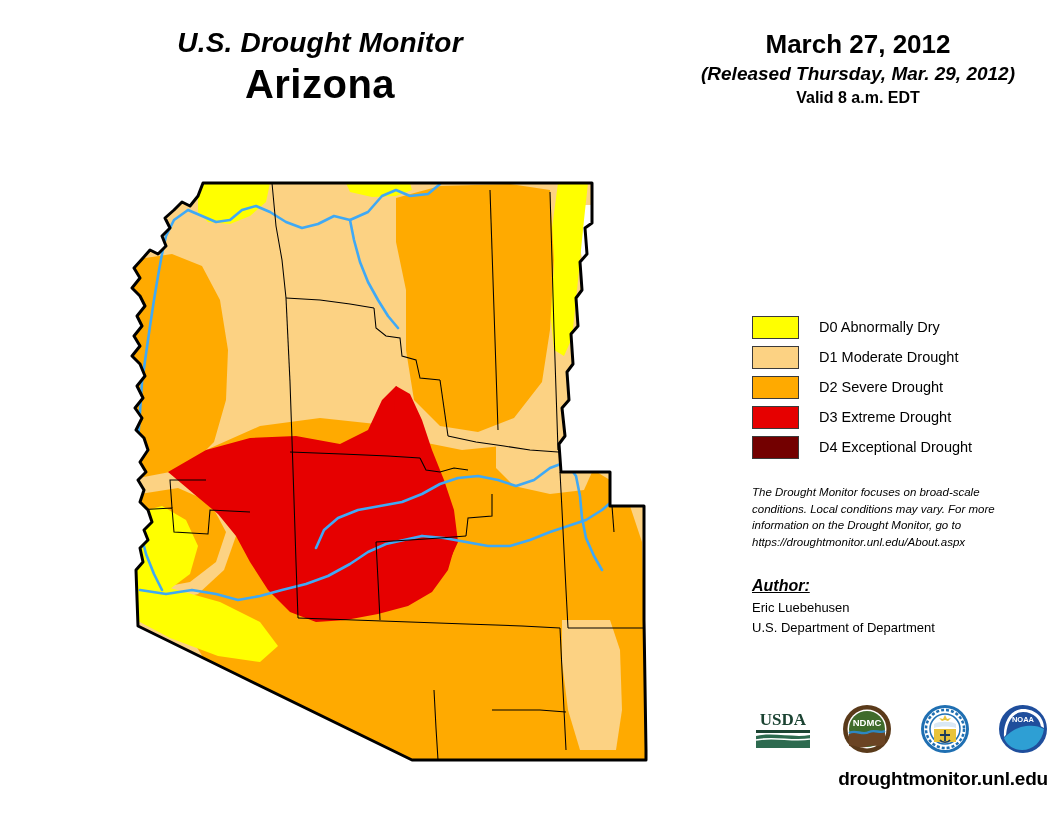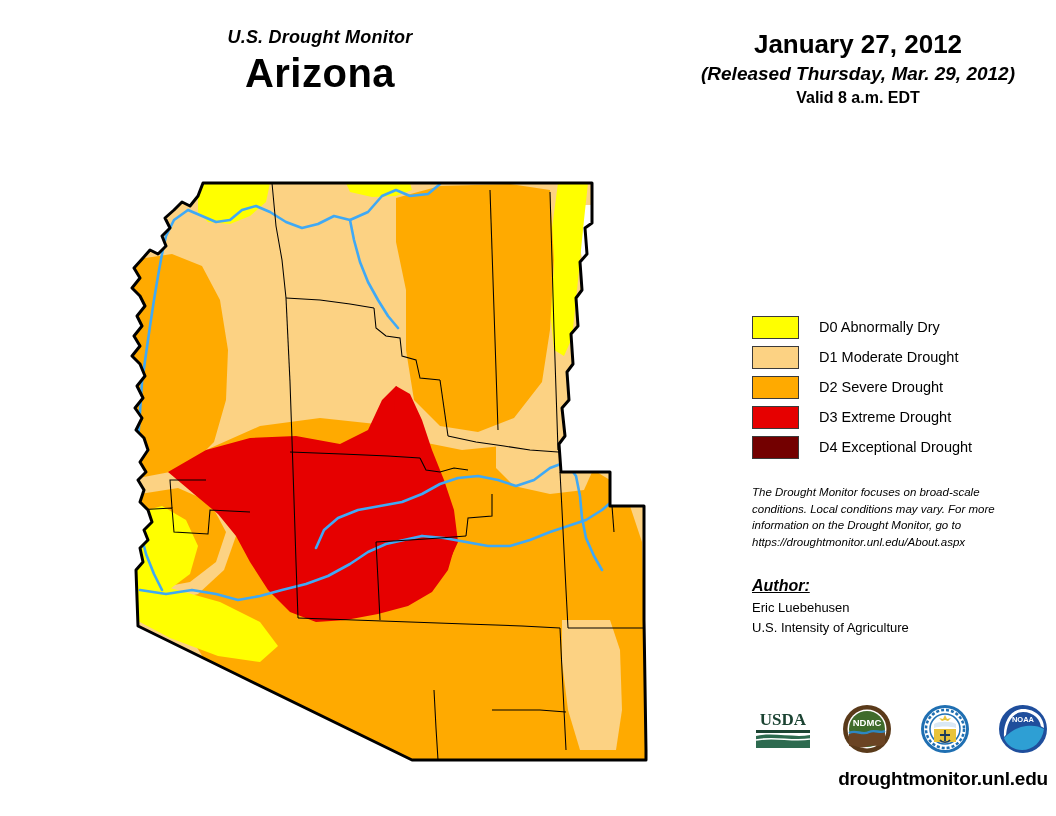--- a/index.html
+++ b/index.html
@@ -10,21 +10,21 @@
     font-family:"Liberation Sans", sans-serif;
     color:#000;
     position:relative;
     overflow:hidden;
   }
   .page{position:absolute;inset:0;}
 
   
   .hdr-left{position:absolute;left:0;top:28px;width:640px;text-align:center;}
   .hdr-title{
-    font-size:18px;font-weight:bold;font-style:italic;
+    font-size:28px;font-weight:bold;font-style:italic;
     letter-spacing:.2px;line-height:1.1;
   }
   .hdr-state{
     font-size:40px;font-weight:bold;line-height:1.15;margin-top:2px;
     letter-spacing:.5px;
   }
   .hdr-right{position:absolute;left:660px;top:30px;width:396px;text-align:center;}
   .hdr-date{font-size:26px;font-weight:bold;line-height:1.15;}
   .hdr-released{font-size:19px;font-weight:bold;font-style:italic;margin-top:3px;}
   .hdr-valid{font-size:16px;font-weight:bold;margin-top:4px;}
@@ -72,21 +72,21 @@
 <body>
 
 <div class="page">
 
   <div class="hdr-left">
     <div class="hdr-title">U.S. Drought Monitor</div>
     <div class="hdr-state">Arizona</div>
   </div>
 
   <div class="hdr-right">
-    <div class="hdr-date">January 27, 2012</div>
+    <div class="hdr-date">March 27, 2012</div>
     <div class="hdr-released">(Released Thursday, Mar. 29, 2012)</div>
     <div class="hdr-valid">Valid 8 a.m. EDT</div>
   </div>
 
   <div class="map-wrap">
     <svg viewBox="0 0 580 640" xmlns="http://www.w3.org/2000/svg">
       <defs>
 
         <clipPath id="az-clip">
           <path d="M 93,33 L 482,33 L 482,73 L 475,78 L 477,104 L 470,112 L 472,140
@@ -251,21 +251,21 @@
     </div>
     <div class="legend-row">
       <div class="swatch" style="background:#730000"></div>
       <div class="legend-label">D4 Exceptional Drought</div>
     </div>
 
     <div class="disclaimer">The Drought Monitor focuses on broad-scale conditions. Local conditions may vary. For more information on the Drought Monitor, go to https://droughtmonitor.unl.edu/About.aspx</div>
 
     <div class="author-head">Author:</div>
     <div class="author-line">Eric Luebehusen</div>
-    <div class="author-line">U.S. Intensity of Agriculture</div>
+    <div class="author-line">U.S. Department of Department</div>
   </div>
 
   <div class="logos">
 
     <div class="logo">
       <svg width="62" height="42" viewBox="0 0 62 42" xmlns="http://www.w3.org/2000/svg">
         <text x="31" y="17" text-anchor="middle" font-family="Liberation Serif, serif" font-size="17" font-weight="bold" fill="#1b4332">USDA</text>
         <path d="M 4,22 L 58,22 L 58,25 L 4,25 Z" fill="#1b4332"></path>
         <path d="M 4,28 C 20,24 42,30 58,27 L 58,40 L 4,40 Z" fill="#2d6a4f"></path>
         <path d="M 4,32 C 22,28 40,34 58,31" fill="none" stroke="#ffffff" stroke-width="1.6"></path>

